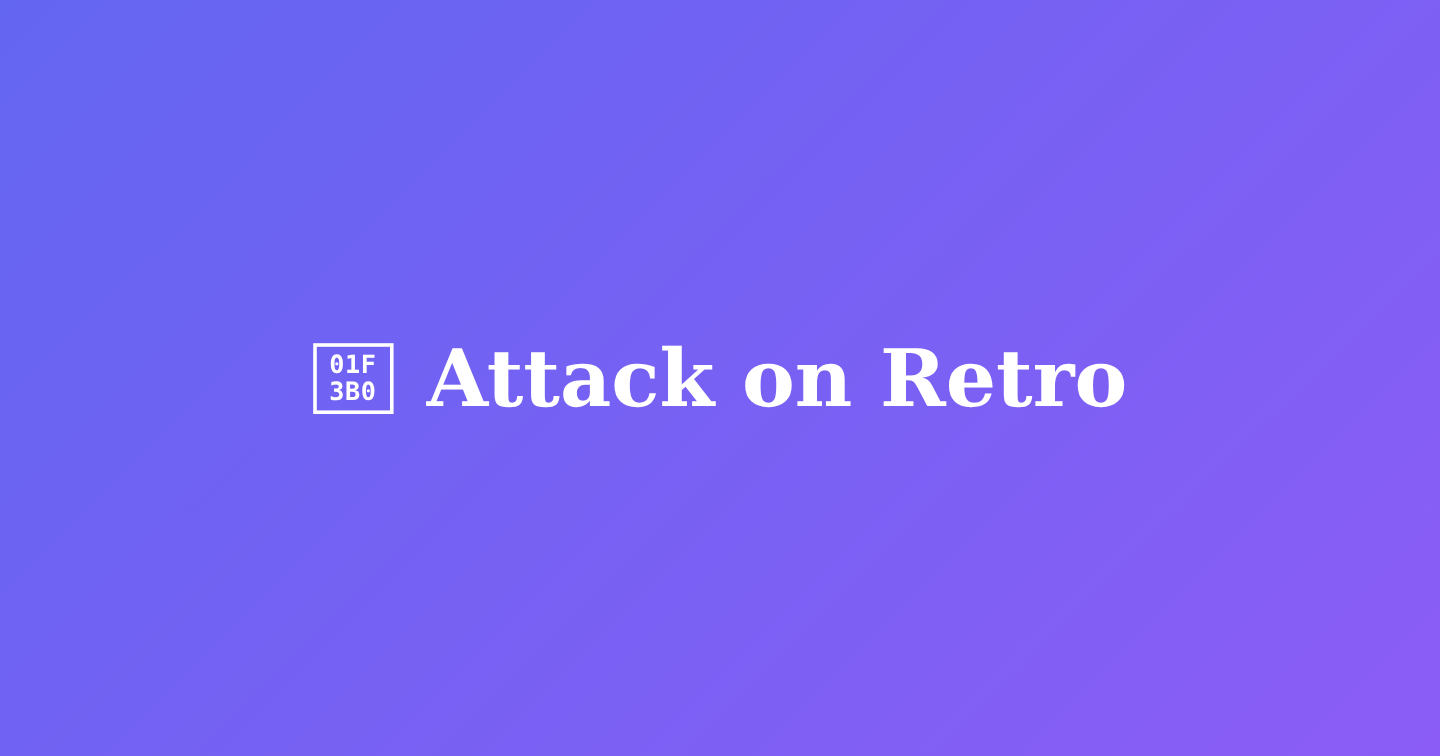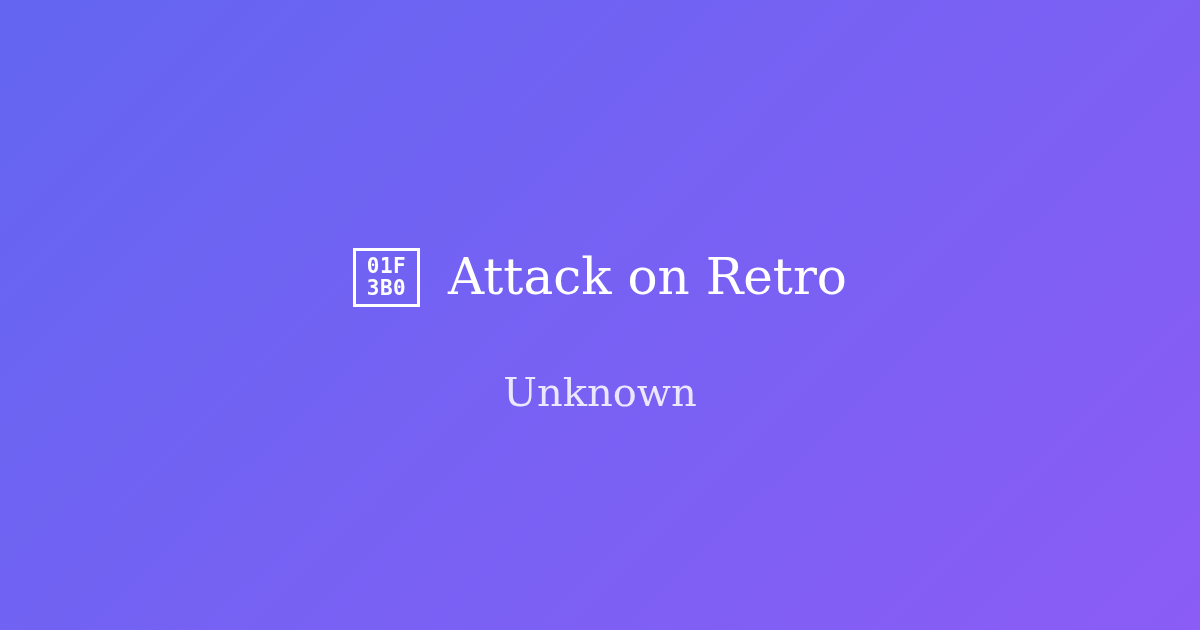--- a/index.html
+++ b/index.html
@@ -34,22 +34,22 @@
     align-items: center;
     justify-content: center;
     gap: 28px;
     margin: 0;
     padding: 0;
     line-height: 1.0;
   }
 
   .game-title {
     font-family: "DejaVu Serif", "Liberation Serif", serif;
-    font-weight: 400;
-    font-size: 50px;
+    font-weight: 700;
+    font-size: 66px;
     line-height: 1.0;
     color: #ffffff;
     letter-spacing: 0px;
     white-space: nowrap;
   }
 
   
   .tofu-glyph {
     display: inline-flex;
     flex-direction: column;
@@ -108,16 +108,15 @@
 
     <span class="tofu-glyph" aria-label="slot machine">
       <span class="tofu-row">01F</span>
       <span class="tofu-row">3B0</span>
     </span>
 
     <h1 class="game-title">Attack on Retro</h1>
 
   </div>
 
-  <p class="game-subtitle">Unknown</p>
 
 
 </div>
 
 </body></html>

